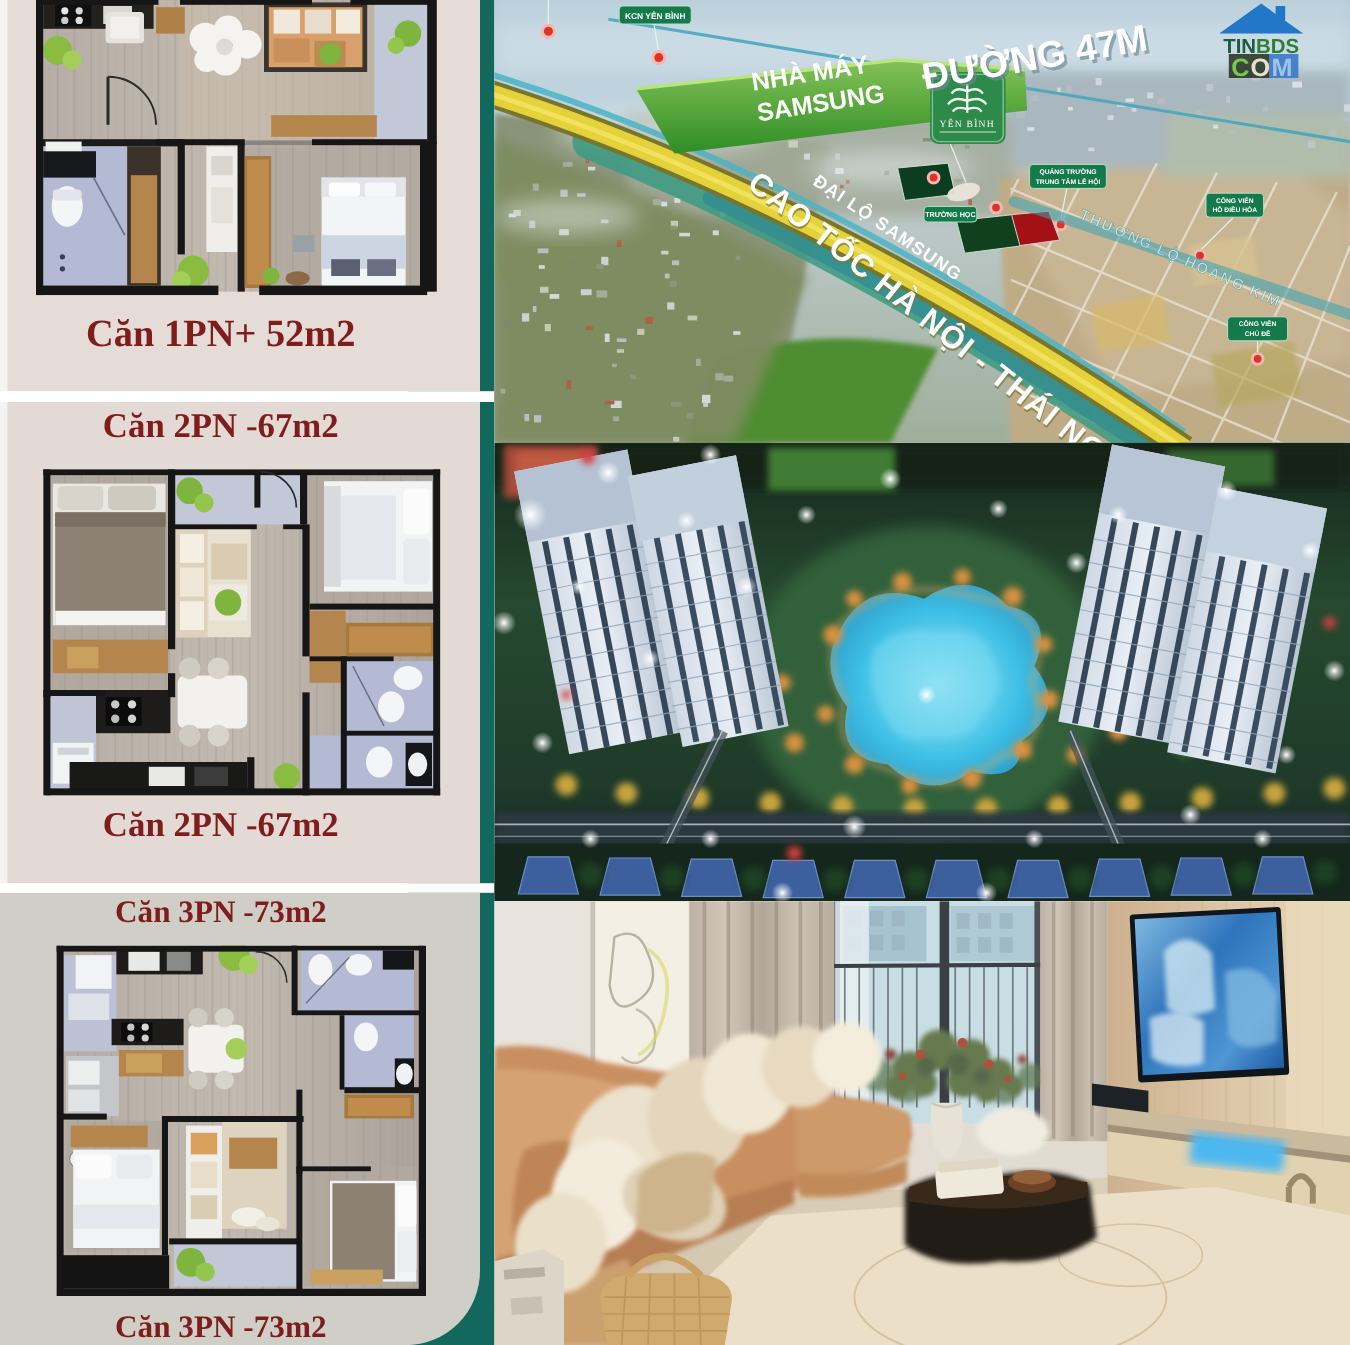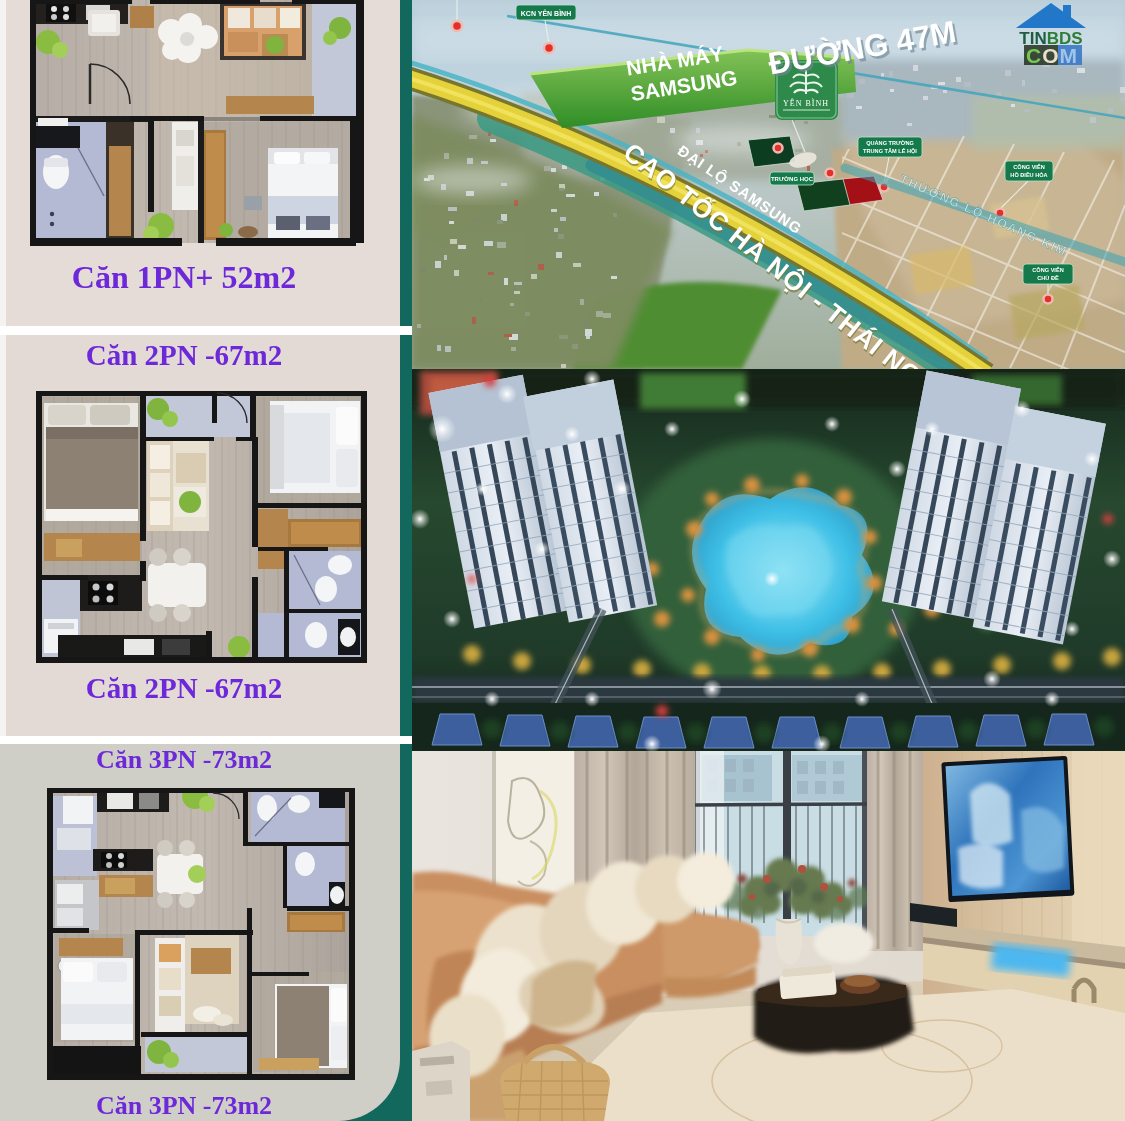--- a/index.html
+++ b/index.html
@@ -1,18 +1,18 @@
 <!DOCTYPE html>
 <html><head>
 <meta charset="utf-8">
 <style>
   html,body{margin:0;padding:0;} 
   #page{position:relative;width:1125px;height:1121px;overflow:hidden;background:#fff;font-family:"Liberation Sans",sans-serif;}
   .abs{position:absolute;}
-  .cardlabel{position:absolute;width:368px;text-align:center;font-family:"Liberation Serif",serif;font-weight:bold;color:#6d28d9;line-height:1;}
+  .cardlabel{position:absolute;width:368px;text-align:center;font-family:"Liberation Serif",serif;font-weight:bold;color:#7f1d1d;line-height:1;}
 </style>
 </head>
 <body>
 <div id="page">
 
   <div class="abs" style="left:340px;top:0;width:72px;height:1121px;background:#13685e;"></div>
 
   <div class="abs" style="left:6px;top:0;width:394px;height:326px;background:#e5dcd7;"></div>
 
   <div class="abs" style="left:6px;top:335px;width:394px;height:401px;background:#e3dad6;"></div>

